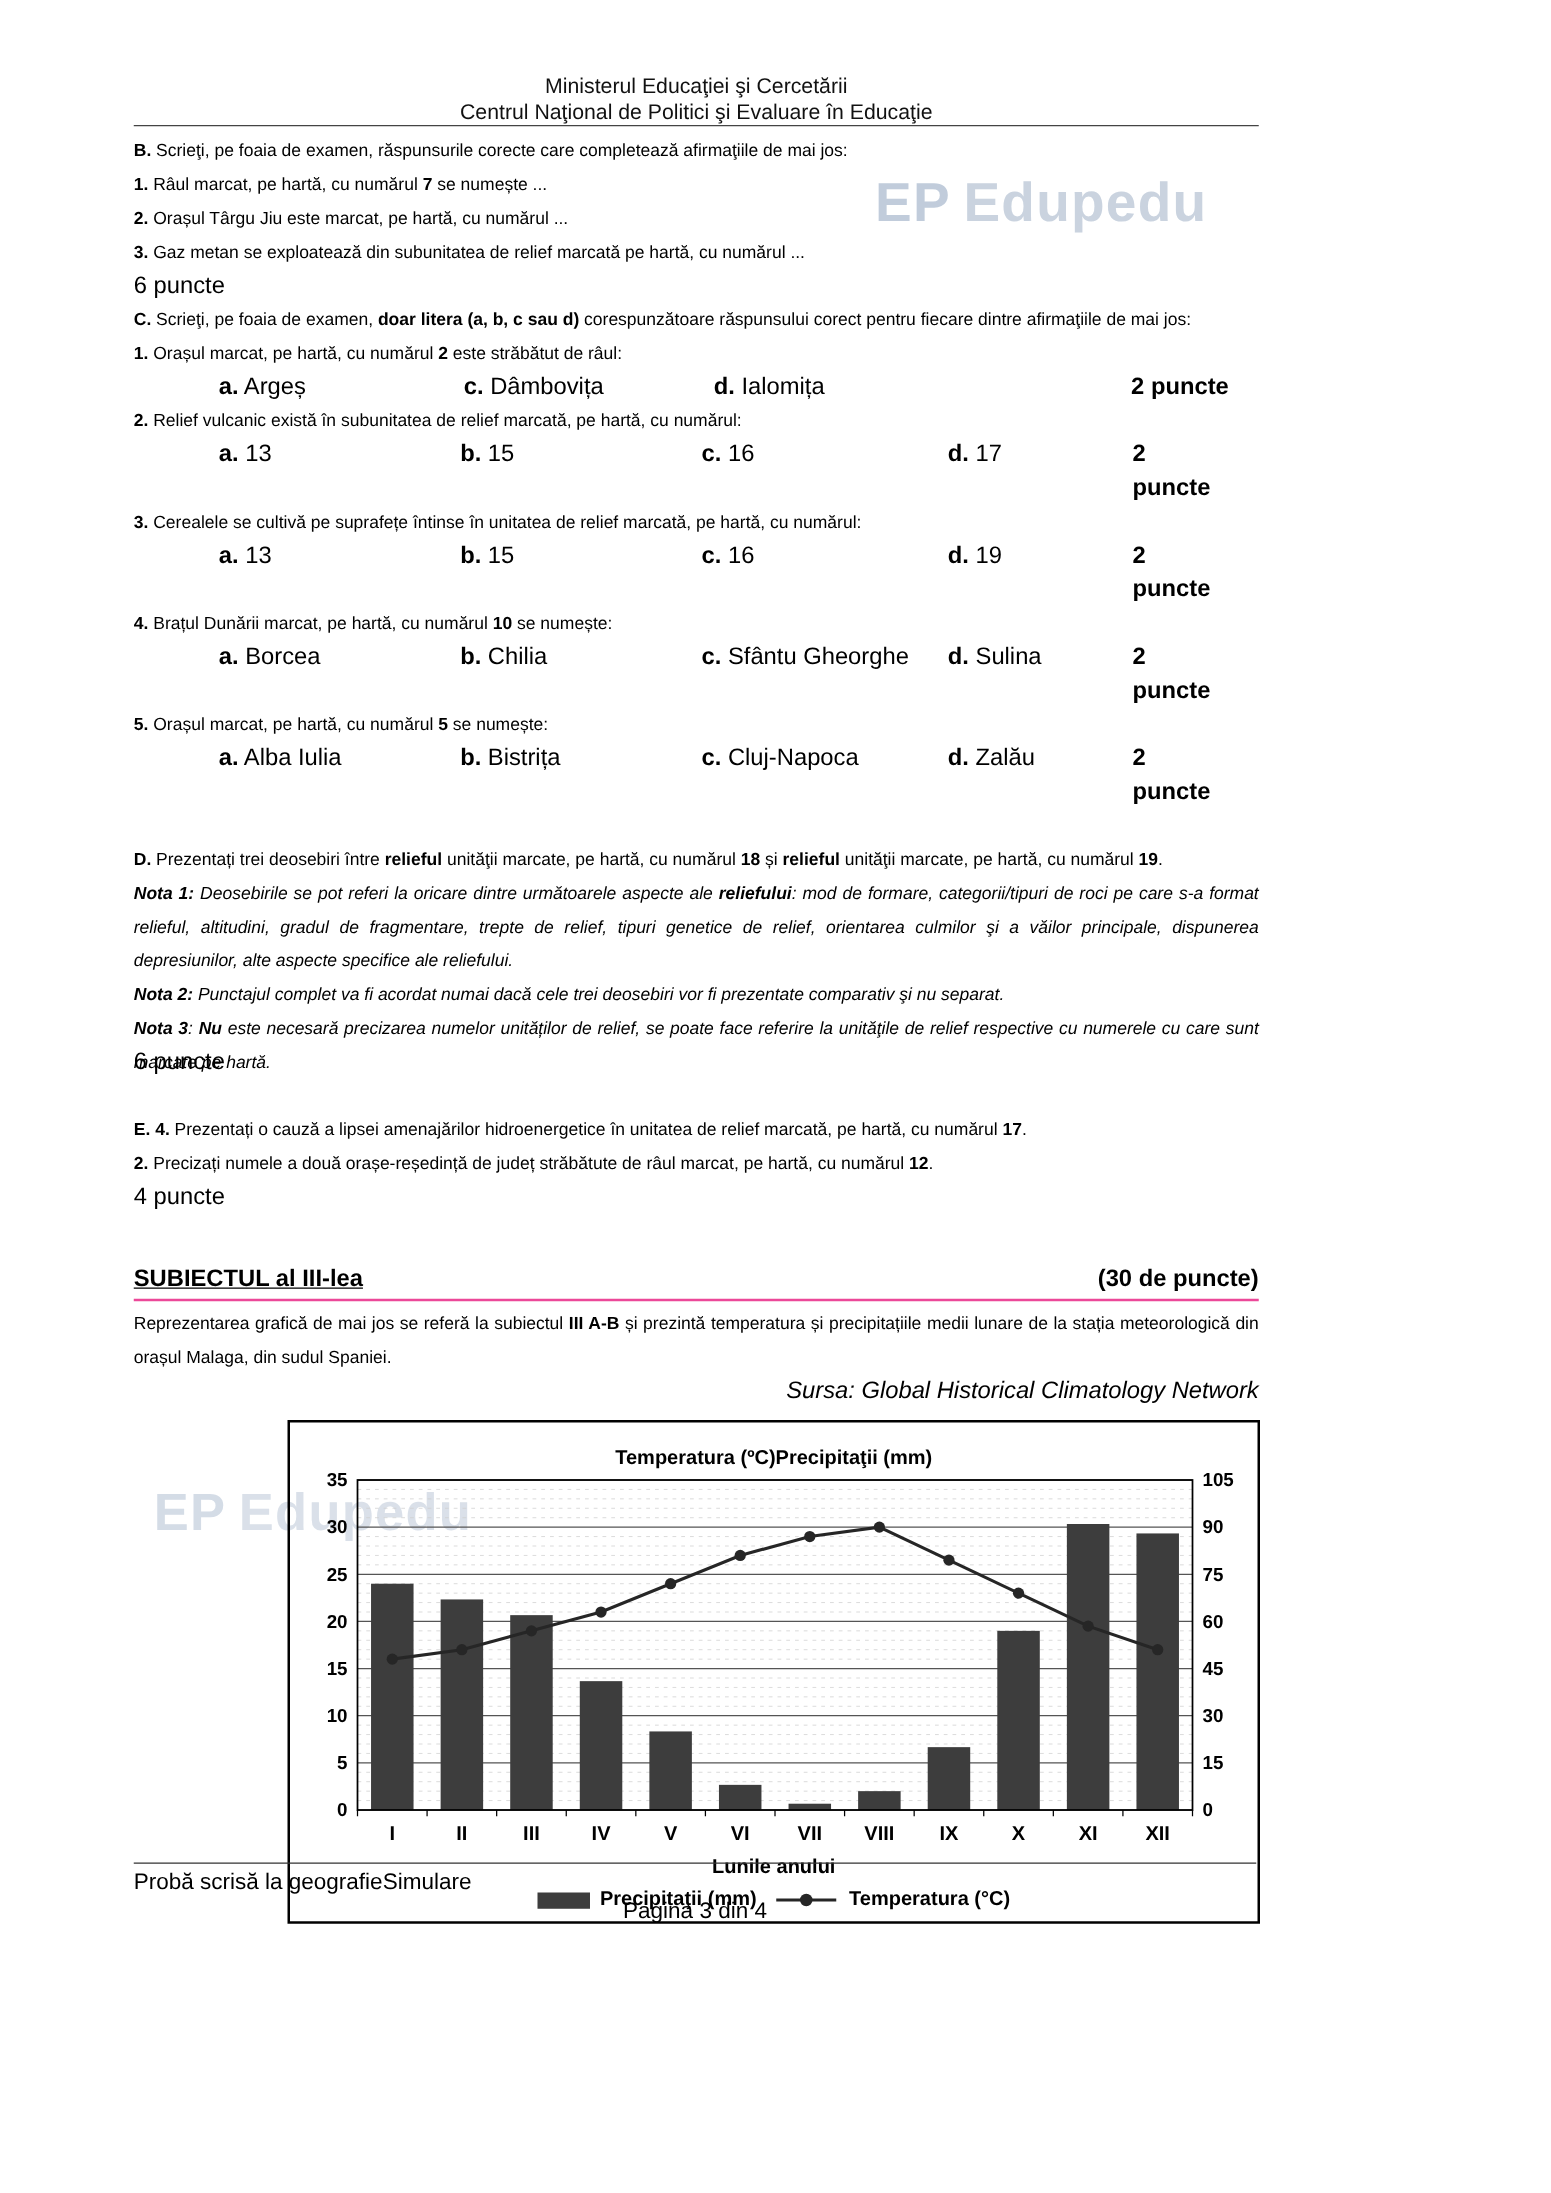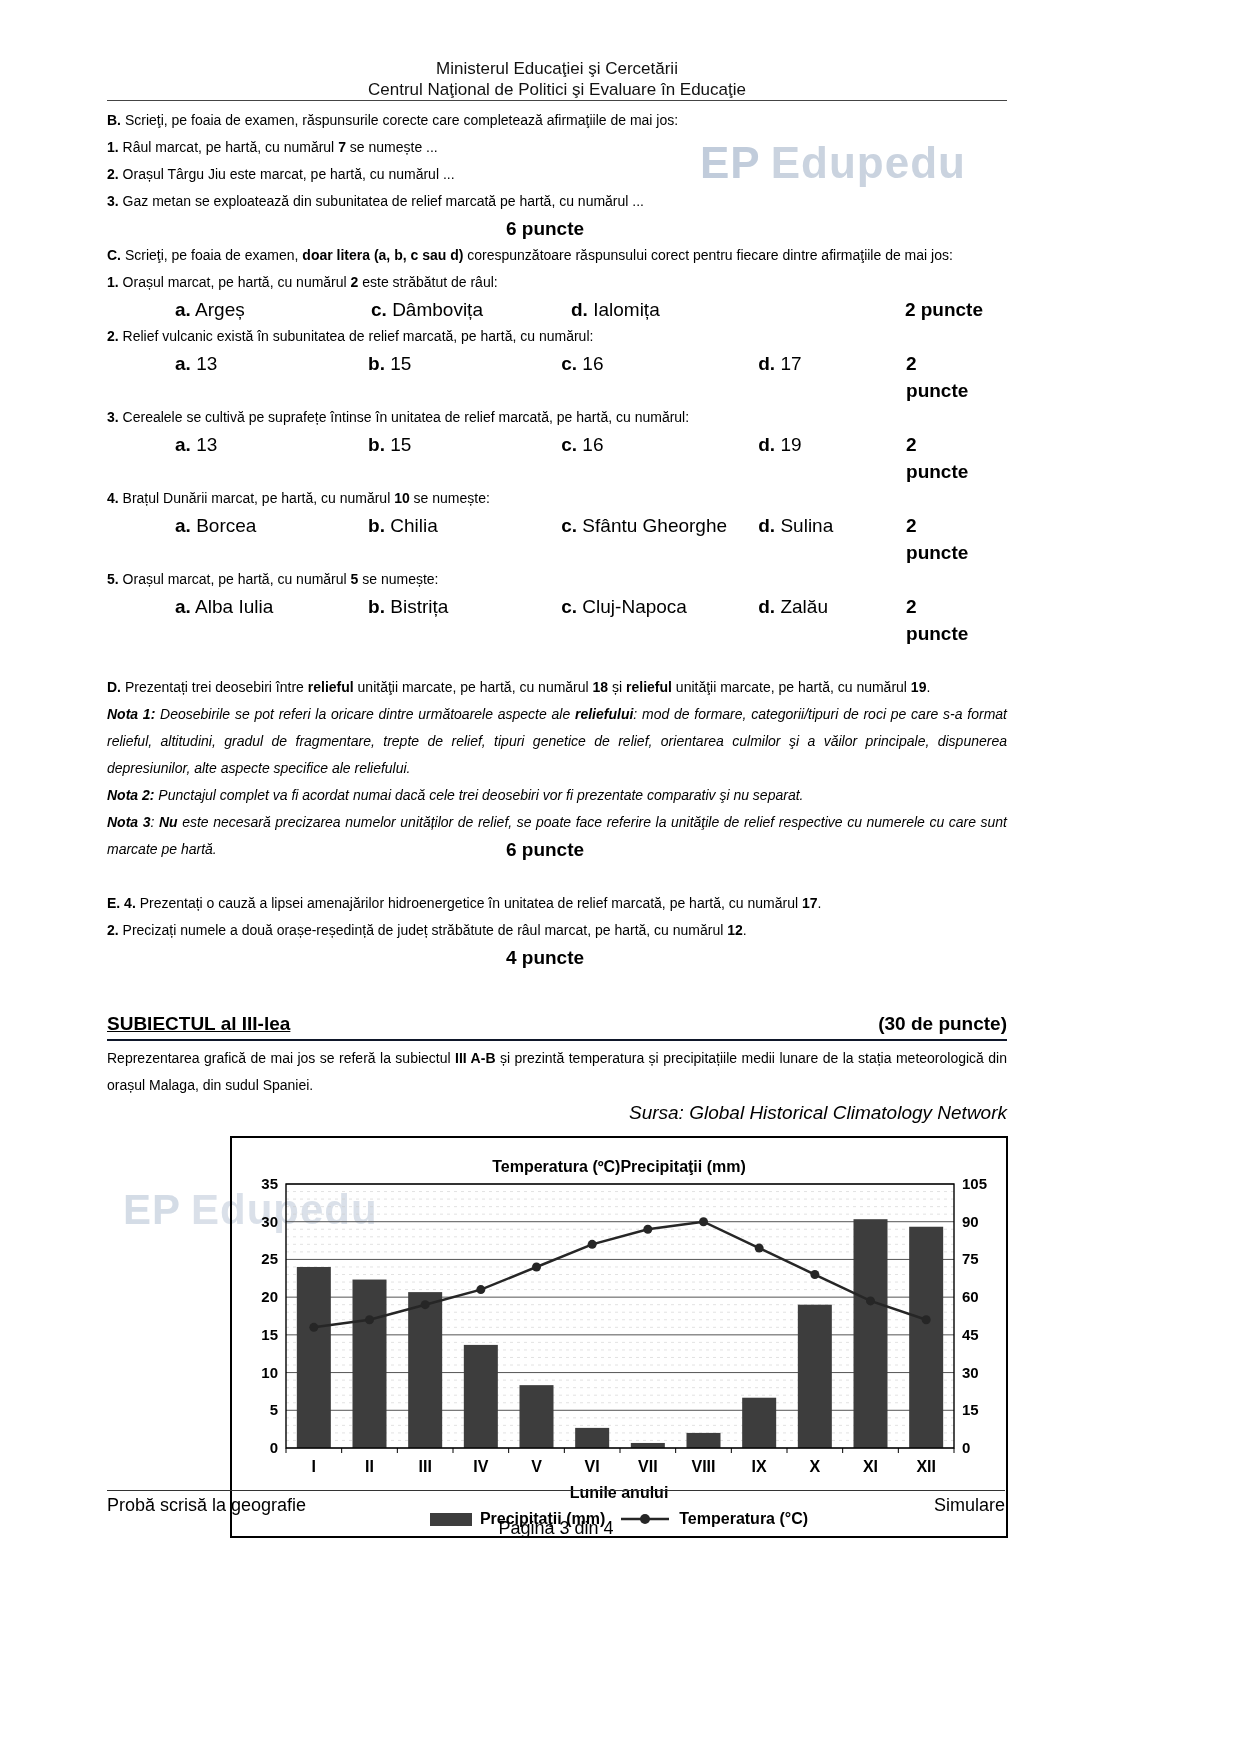--- a/index.html
+++ b/index.html
@@ -14,48 +14,48 @@
   }
   .watermark .wm-logo { font-weight:800; margin-right:10px; color:#8fa4bf; }
   #wm-top { top:138px; left:700px; font-size:44px; }
   #wm-chart { top:1186px; left:123px; font-size:42px; opacity:.38; }
   .content { position:absolute; left:107px; width:900px; top:58px; }
   .page-header { text-align:center; font-size:17px; line-height:21px; color:#111;
     border-bottom:1.5px solid #444; padding-bottom:0; margin-bottom:6px; }
   p.line { margin:0; font-size:14px; line-height:27px; }
   .just { text-align:justify; }
   .pts { font-weight:bold; }
-  .pts-line { text-align:center; font-size:19px; line-height:27px; font-weight:bold; padding-right:24px; }
+  .pts-line { text-align:left; font-size:19px; line-height:27px; font-weight:normal; padding-right:24px; }
   .pts-overlap { margin-top:-27px; }
   .optrow { display:flex; font-size:19px; line-height:27px; padding-left:68px; }
   .opt { display:inline-block; }
   .opt-a { width:196px; } .opt-b { width:196px; } .opt-c { width:200px; } .opt-d { width:150px; }
   .opt .letter { font-weight:bold; }
   .optrow .pts { margin-left:auto; padding-right:24px; }
   .gap27 { height:27px; } .gap40 { height:40px; }
   .italicp { font-style:italic; }
   .subj-head { display:flex; justify-content:space-between; font-size:19px; line-height:26px;
-    font-weight:bold; border-bottom:2px solid #0f172a; padding-bottom:2px; margin-bottom:4px; }
+    font-weight:bold; border-bottom:2px solid #ec4899; padding-bottom:2px; margin-bottom:4px; }
   .subj-head .subj-title { text-decoration:underline; }
   .source-line { text-align:right; font-style:italic; font-size:19px; line-height:27px; }
   .chart-box { width:778px; margin-left:123px; margin-top:10px; border:2px solid #000;
     padding:12px 8px 8px 8px; background:transparent; }
   .chart-title { text-align:center; font-weight:bold; font-size:20px; line-height:26px; }
   .axis-row { display:flex; justify-content:center; font-weight:bold; font-size:16px;
     margin-top:8px; padding:0 2px; }
   .xlabel { text-align:center; font-weight:bold; font-size:16px; margin-top:2px; }
   .legend { display:flex; justify-content:center; align-items:center; gap:14px;
     font-weight:bold; font-size:16px; margin-top:8px; }
   .legend .swatch { width:42px; height:13px; background:#3d3d3d; display:inline-block; }
   .legend .item { display:flex; align-items:center; gap:8px; }
   svg text.tick { font:bold 15px "Liberation Sans", sans-serif; fill:#000; }
   svg text.cat  { font:bold 16px "Liberation Sans", sans-serif; fill:#000; }
   .footer { position:absolute; left:107px; width:898px; top:1490px;
     border-top:1.5px solid #333; padding-top:4px; font-size:18px; }
-  .footer-row { display:flex; justify-content:space-between; }
+  .footer-row { display:flex; }
   .footer-page { text-align:center; margin-top:2px; }
 </style>
 </head>
 <body>
 
 <div class="watermark" id="wm-top"><span class="wm-logo">EP</span><span>Edupedu</span></div>
 <div class="watermark" id="wm-chart"><span class="wm-logo">EP</span><span>Edupedu</span></div>
 
 <div class="content">
 

